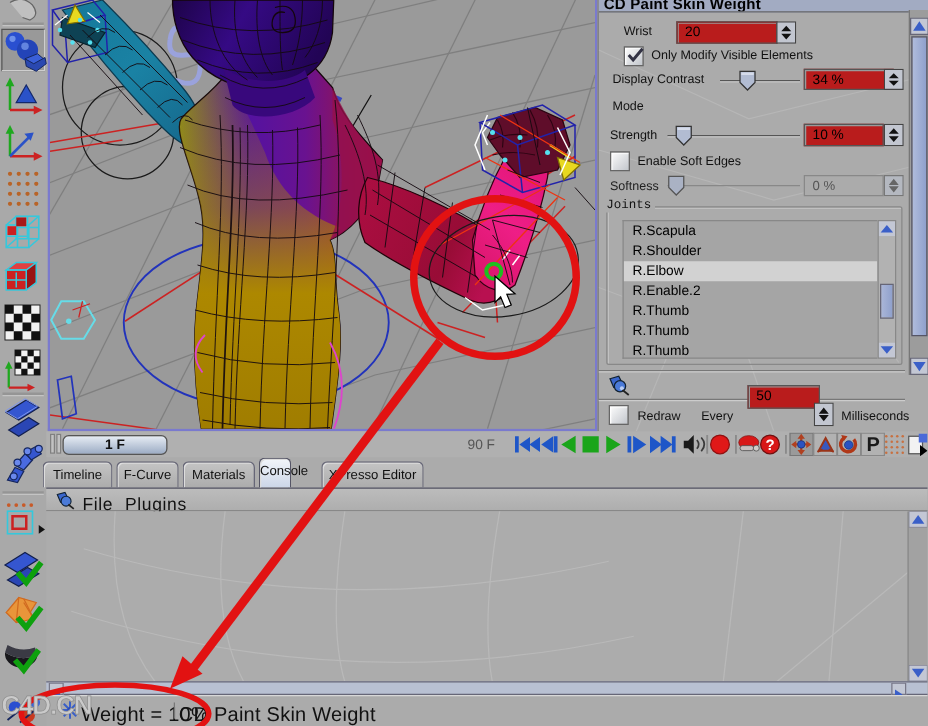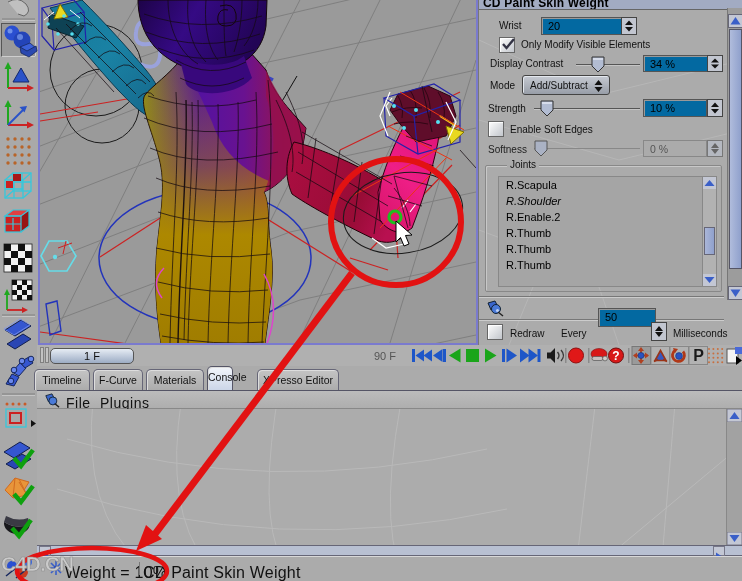--- a/index.html
+++ b/index.html
@@ -1,18 +1,18 @@
 <!DOCTYPE html>
 <html><head><meta charset="utf-8"><style>
 *{margin:0;padding:0;box-sizing:border-box;}
 html,body{width:742px;height:581px;overflow:hidden;background:#ababab;font-family:"Liberation Sans",sans-serif;}
 .abs{position:absolute;}
 #root{position:relative;width:742px;height:581px;}
 .lbl{font-size:10px;color:#111;letter-spacing:0px;white-space:nowrap;}
-.inbox{background:#0369a1;border:1px solid #555;box-shadow:inset 1px 1px 0 #999;font-size:11px;color:#000;padding:2px 0 0 6px;}
+.inbox{background:#b91c1c;border:1px solid #555;box-shadow:inset 1px 1px 0 #999;font-size:11px;color:#000;padding:2px 0 0 6px;}
 .chk{background:linear-gradient(135deg,#fdfdfd,#c2c6cc);border:1px solid #666;box-shadow:inset 1px 1px 1px #fff;}
 .tab{position:absolute;top:369px;height:21px;background:linear-gradient(#c4c4c4,#acacac);border:1px solid #667;border-bottom:none;border-radius:5px 5px 0 0;font-size:10.5px;color:#111;text-align:center;padding-top:4px;box-shadow:inset 1px 1px 0 #ddd;}
 .menu{font-family:"Liberation Sans",sans-serif;font-size:14px;letter-spacing:0.5px;color:#111;white-space:nowrap;}
 .stat{font-family:"Liberation Sans",sans-serif;font-size:16px;letter-spacing:0.2px;color:#111;white-space:nowrap;}
 </style></head>
 <body>
 <div id="root">
 
 <div class="abs" style="left:38px;top:0;width:440px;height:345px;background:#9a9a9a;border-left:2px solid #7a7ace;border-right:2px solid #7a7ace;border-bottom:2px solid #7a7ace;">
 <svg width="436" height="343" viewBox="0 0 436 343">
@@ -408,26 +408,20 @@
   <svg class="abs" style="left:112px;top:56px;" width="15" height="17">
       <path d="M1,1 h12 v9 l-6,6 l-6,-6 z" fill="#b2bcd2" stroke="#333"></path>
       <path d="M2,2 h10 v2 h-10 z" fill="#d6dcea" stroke="none"></path>
     </svg>
   <div class="inbox abs" style="left:164px;top:55px;width:72px;height:17px;">34 %</div>
   <svg class="abs" style="left:228px;top:55px;" width="16" height="17">
       <rect x="0.5" y="0.5" width="15" height="16" fill="#c2c6d0" stroke="#444"></rect>
       <path d="M8,3.5 l4,4 h-8 z M8,13.5 l-4,-4 h8 z" fill="#111"></path>
     </svg>
   <div class="lbl abs" style="left:11px;top:80px;">Mode</div>
-  <div class="abs" style="left:43px;top:75px;width:88px;height:20px;background:linear-gradient(#c6cad2,#989ea8);border:1px solid #444;border-radius:3px;box-shadow:inset 1px 1px 0 #e4e8ee;">
-     <div class="lbl" style="position:absolute;left:7px;top:4px;">Add/Subtract</div>
-     <svg style="position:absolute;right:6px;top:4px;" width="9" height="12">
-        <path d="M4.5,0 l4,5 h-8 z M4.5,12 l-4,-5 h8 z" fill="#111"></path>
-      </svg>
-  </div>
   <div class="lbl abs" style="left:9px;top:103px;">Strength</div>
   <div class="abs" style="left:55px;top:108px;width:106px;height:1px;background:#555;"></div>
   <div class="abs" style="left:55px;top:109px;width:106px;height:1px;background:#c5c5c5;"></div>
   <svg class="abs" style="left:61px;top:100px;" width="15" height="17">
       <path d="M1,1 h12 v9 l-6,6 l-6,-6 z" fill="#b2bcd2" stroke="#333"></path>
       <path d="M2,2 h10 v2 h-10 z" fill="#d6dcea" stroke="none"></path>
     </svg>
   <div class="inbox abs" style="left:164px;top:99px;width:64px;height:18px;">10 %</div>
   <svg class="abs" style="left:228px;top:99px;" width="16" height="18">
       <rect x="0.5" y="0.5" width="15" height="17" fill="#c2c6d0" stroke="#444"></rect>
@@ -440,24 +434,25 @@
   <svg class="abs" style="left:55px;top:140px;" width="15" height="17">
       <path d="M1,1 h12 v9 l-6,6 l-6,-6 z" fill="#aab2c4" stroke="#555"></path>
     </svg>
   <div class="abs" style="left:164px;top:140px;width:64px;height:17px;background:#ababab;border:1px solid #888;font-size:10.5px;color:#555;padding:2px 0 0 6px;">0 %</div>
   <svg class="abs" style="left:228px;top:140px;" width="16" height="17">
       <rect x="0.5" y="0.5" width="15" height="16" fill="#b4b8c0" stroke="#777"></rect>
       <path d="M8,3 l4,5 h-8 z M8,14 l-4,-5 h8 z" fill="#666"></path>
     </svg>
 
   <div class="abs" style="left:6px;top:165px;width:237px;height:127px;border:1px solid #888;border-radius:2px;box-shadow:inset 1px 1px 0 #c8c8c8;"></div>
-  <div class="lbl abs" style="left:28px;top:159px;background:#ababab;padding:0 3px;">Joints</div>
+  <div class="lbl abs" style="left:3px;top:159px;background:#ababab;padding:0 3px;font-family:Liberation Mono, monospace;">Joints</div>
   <div class="abs" style="left:19px;top:176px;width:204px;height:111px;background:#a5a5a5;border:1px solid #888;border-right:none;overflow:hidden;font-size:11px;color:#000;">
     <div style="height:16px;padding:2px 0 0 7px;">R.Scapula</div>
-    <div style="height:16px;padding:2px 0 4px 7px;font-style:italic;">R.Shoulder</div>
+    <div style="height:16px;padding:2px 0 4px 7px;">R.Shoulder</div>
+    <div style="height:16px;padding:2px 0 0 7px;background:#d2d2d2;">R.Elbow</div>
     <div style="height:16px;padding:2px 0 0 7px;">R.Enable.2</div>
     <div style="height:16px;padding:2px 0 0 7px;">R.Thumb</div>
     <div style="height:16px;padding:2px 0 0 7px;">R.Thumb</div>
     <div style="height:16px;padding:2px 0 0 7px;">R.Thumb</div>
   </div>
   <div class="abs" style="left:223px;top:176px;width:15px;height:111px;background:#b2b2b2;border:1px solid #888;">
     <svg width="13" height="12" style="position:absolute;top:0;left:0;">
         <rect width="13" height="12" fill="#c3c7d4"></rect>
         <path d="M6.5,3 l5,6 h-10 z" fill="#3a5fc8"></path>
       </svg>
@@ -496,21 +491,21 @@
     <svg width="15" height="14" style="position:absolute;top:278px;left:0;">
         <rect x="0.5" y="0.5" width="14" height="13" fill="#c3c7d4" stroke="#667"></rect>
         <path d="M7.5,11 l5,-7.5 h-10 z" fill="#3a5fc8"></path>
       </svg>
   </div>
 </div>
 
 <div class="abs" style="left:37px;top:345px;width:705px;height:21px;background:#b0b0b0;">
   <div class="abs" style="left:3px;top:2px;width:4px;height:16px;background:#c2c2c2;border:1px solid #808080;"></div>
   <div class="abs" style="left:8px;top:2px;width:4px;height:16px;background:#c2c2c2;border:1px solid #808080;"></div>
-  <div class="abs" style="left:13px;top:3px;width:84px;height:16px;border-radius:5px;background:linear-gradient(#e6ecf4,#9cacc4);border:1px solid #555;font-size:11px;text-align:center;padding-top:1px;color:#111;">1 F</div>
+  <div class="abs" style="left:13px;top:3px;width:84px;height:16px;border-radius:5px;background:linear-gradient(#e6ecf4,#9cacc4);border:1px solid #555;font-size:11px;text-align:center;padding-top:1px;color:#111;font-weight:bold;">1 F</div>
   <div class="abs" style="left:337px;top:5px;font-size:11px;color:#555;">90 F</div>
   <svg class="abs" style="left:372px;top:1px;" width="333" height="19" viewBox="0 0 333 19">
     <g fill="#1e56c8">
       <path d="M3,3 h3 v13 h-3 z"></path>
       <path d="M6.5,9.5 l8.5,-6 v12 z"></path>
         <path d="M14.5,9.5 l8.5,-6 v12 z"></path>
       <path d="M24,9.5 l9.5,-6.5 v13 z"></path>
         <path d="M34,3 h3 v13 h-3 z"></path>
     </g>
     <g fill="#1aa51a">

